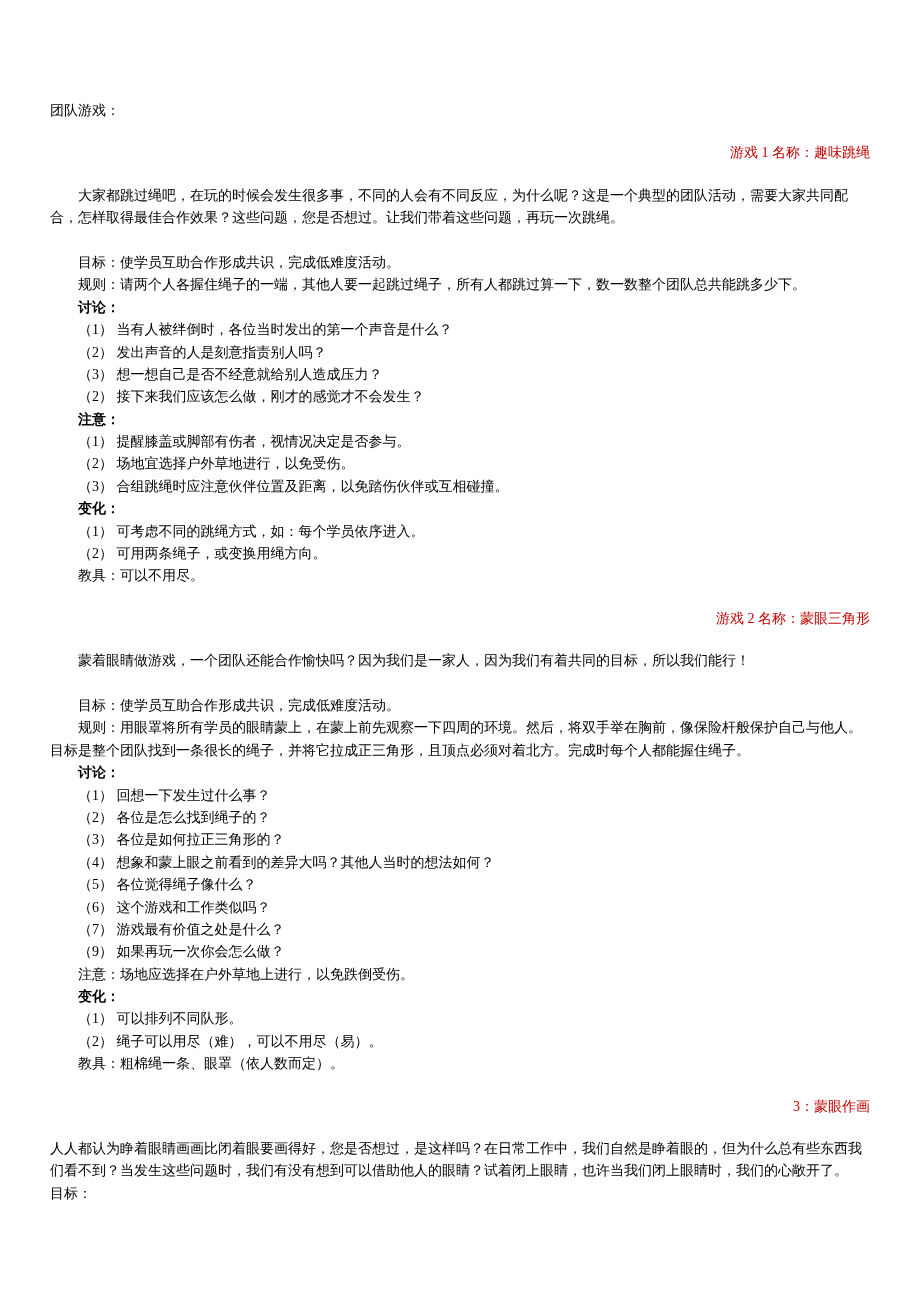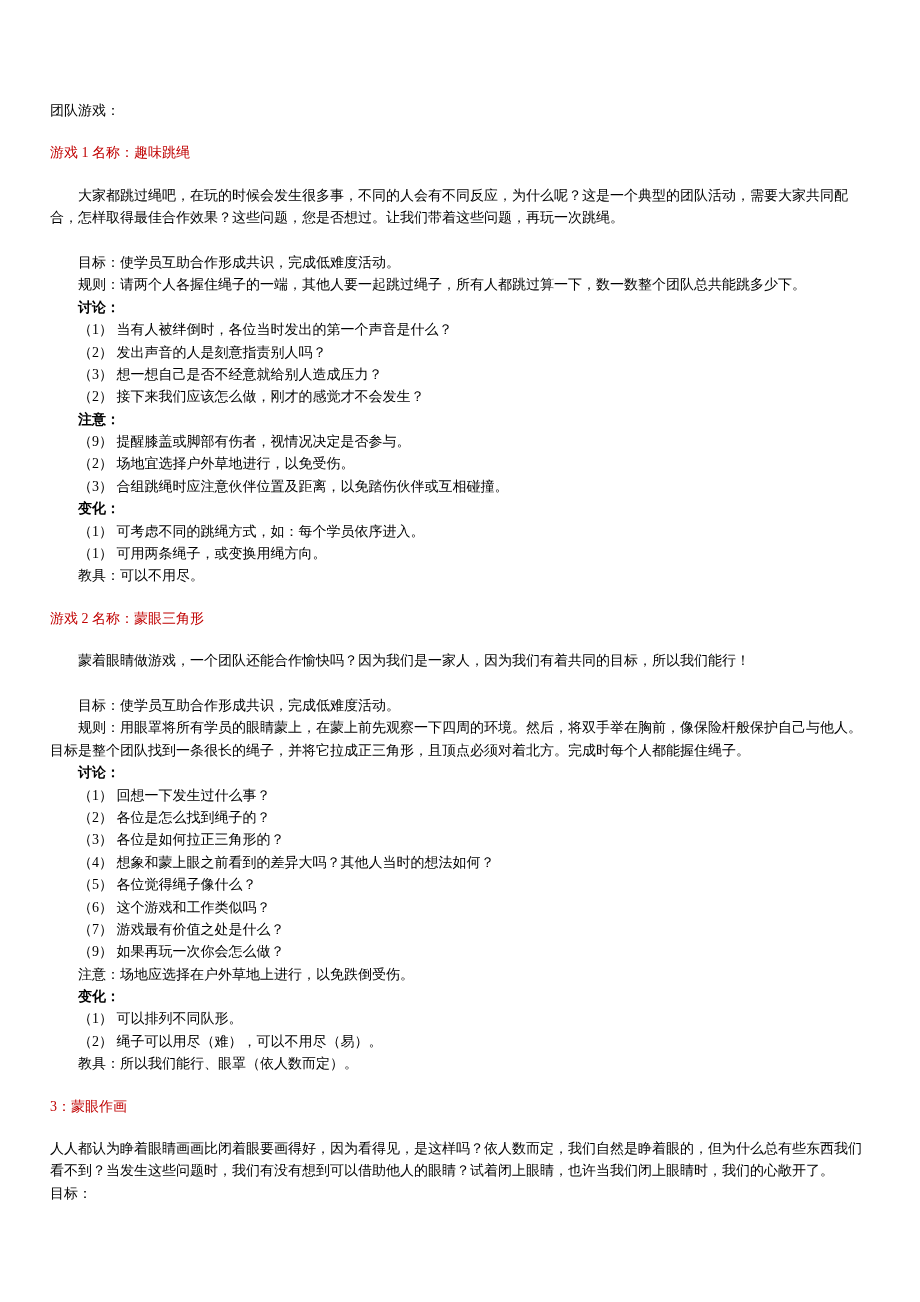--- a/index.html
+++ b/index.html
@@ -9,21 +9,21 @@
     color: #000;
     background: #fff;
     margin: 0;
     padding: 100px 50px 50px 50px;
     width: 820px;
   }
   .red {
     color: #000000;
   }
   .title {
-    text-align: left;
+    text-align: right;
     color: #c00000;
     margin: 20px 0;
     font-weight: normal;
   }
   p {
     margin: 0;
     text-indent: 2em;
   }
   .no-indent {
     text-indent: 0;
@@ -48,26 +48,26 @@
 <p>大家都跳过绳吧，在玩的时候会发生很多事，不同的人会有不同反应，为什么呢？这是一个典型的团队活动，需要大家共同配合，怎样取得最佳合作效果？这些问题，您是否想过。让我们带着这些问题，再玩一次跳绳。</p>
 <br>
 <p><span>目标：</span><span>使学员互助合作形成共识，完成低难度活动。</span></p>
 <p class="no-indent"><span style="padding-left:2em">规则：</span><span>请两个人各握住绳子的一端，其他人要一起跳过绳子，所有人都跳过算一下，数一数整个团队总共能跳多少下。</span></p>
 <p class="section-label">讨论：</p>
 <p class="item">（1）  当有人被绊倒时，各位当时发出的第一个声音是什么？</p>
 <p class="item">（2）  发出声音的人是刻意指责别人吗？</p>
 <p class="item">（3）  想一想自己是否不经意就给别人造成压力？</p>
 <p class="item">（2）  接下来我们应该怎么做，刚才的感觉才不会发生？</p>
 <p class="section-label">注意：</p>
-<p class="item">（9）  提醒膝盖或脚部有伤者，视情况决定是否参与。</p>
+<p class="item">（1）  提醒膝盖或脚部有伤者，视情况决定是否参与。</p>
 <p class="item">（2）  场地宜选择户外草地进行，以免受伤。</p>
 <p class="item">（3）  合组跳绳时应注意伙伴位置及距离，以免踏伤伙伴或互相碰撞。</p>
 <p class="section-label">变化：</p>
 <p class="item">（1）  可考虑不同的跳绳方式，如：每个学员依序进入。</p>
-<p class="item">（1）  可用两条绳子，或变换用绳方向。</p>
+<p class="item">（2）  可用两条绳子，或变换用绳方向。</p>
 <p><span>教具：</span><span>可以不用尽。</span></p>
 
 <div class="title">游戏 2 名称：蒙眼三角形</div>
 
 <p>蒙着眼睛做游戏，一个团队还能合作愉快吗？因为我们是一家人，因为我们有着共同的目标，所以我们能行！</p>
 <br>
 <p><span>目标：</span><span>使学员互助合作形成共识，完成低难度活动。</span></p>
 <p class="no-indent"><span style="padding-left:2em">规则：</span><span>用眼罩将所有学员的眼睛蒙上，在蒙上前先观察一下四周的环境。然后，将双手举在胸前，像保险杆般保护自己与他人。目标是整个团队找到一条很长的绳子，并将它拉成正三角形，且顶点必须对着北方。完成时每个人都能握住绳子。</span></p>
 <p class="section-label">讨论：</p>
 <p class="item">（1）  回想一下发生过什么事？</p>
@@ -75,21 +75,21 @@
 <p class="item">（3）  各位是如何拉正三角形的？</p>
 <p class="item">（4）  想象和蒙上眼之前看到的差异大吗？其他人当时的想法如何？</p>
 <p class="item">（5）  各位觉得绳子像什么？</p>
 <p class="item">（6）  这个游戏和工作类似吗？</p>
 <p class="item">（7）  游戏最有价值之处是什么？</p>
 <p class="item">（9）  如果再玩一次你会怎么做？</p>
 <p><span>注意：</span><span>场地应选择在户外草地上进行，以免跌倒受伤。</span></p>
 <p class="section-label">变化：</p>
 <p class="item">（1）  可以排列不同队形。</p>
 <p class="item">（2）  绳子可以用尽（难），可以不用尽（易）。</p>
-<p><span>教具：</span><span>所以我们能行、眼罩（依人数而定）。</span></p>
+<p><span>教具：</span><span>粗棉绳一条、眼罩（依人数而定）。</span></p>
 
 <div class="title" style="font-weight:normal">3：蒙眼作画</div>
 
-<div class="no-indent">人人都认为睁着眼睛画画比闭着眼要画得好，因为看得见，是这样吗？依人数而定，我们自然是睁着眼的，但为什么总有些东西我们看不到？当发生这些问题时，我们有没有想到可以借助他人的眼睛？试着闭上眼睛，也许当我们闭上眼睛时，我们的心敞开了。</div>
+<div class="no-indent">人人都认为睁着眼睛画画比闭着眼要画得好，您是否想过，是这样吗？在日常工作中，我们自然是睁着眼的，但为什么总有些东西我们看不到？当发生这些问题时，我们有没有想到可以借助他人的眼睛？试着闭上眼睛，也许当我们闭上眼睛时，我们的心敞开了。</div>
 <div class="no-indent">目标：</div>
 
 
 
 
 </body></html>

